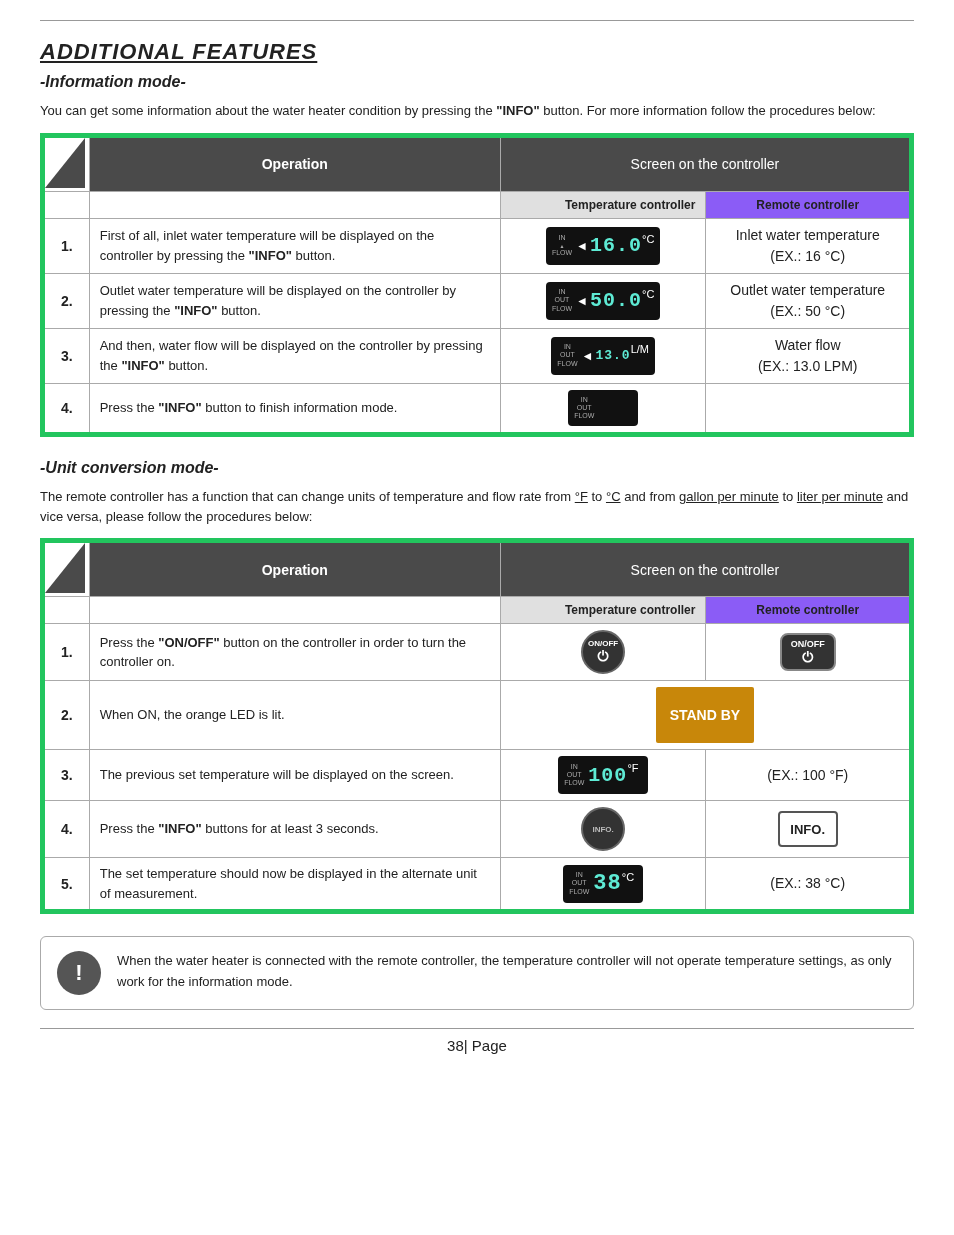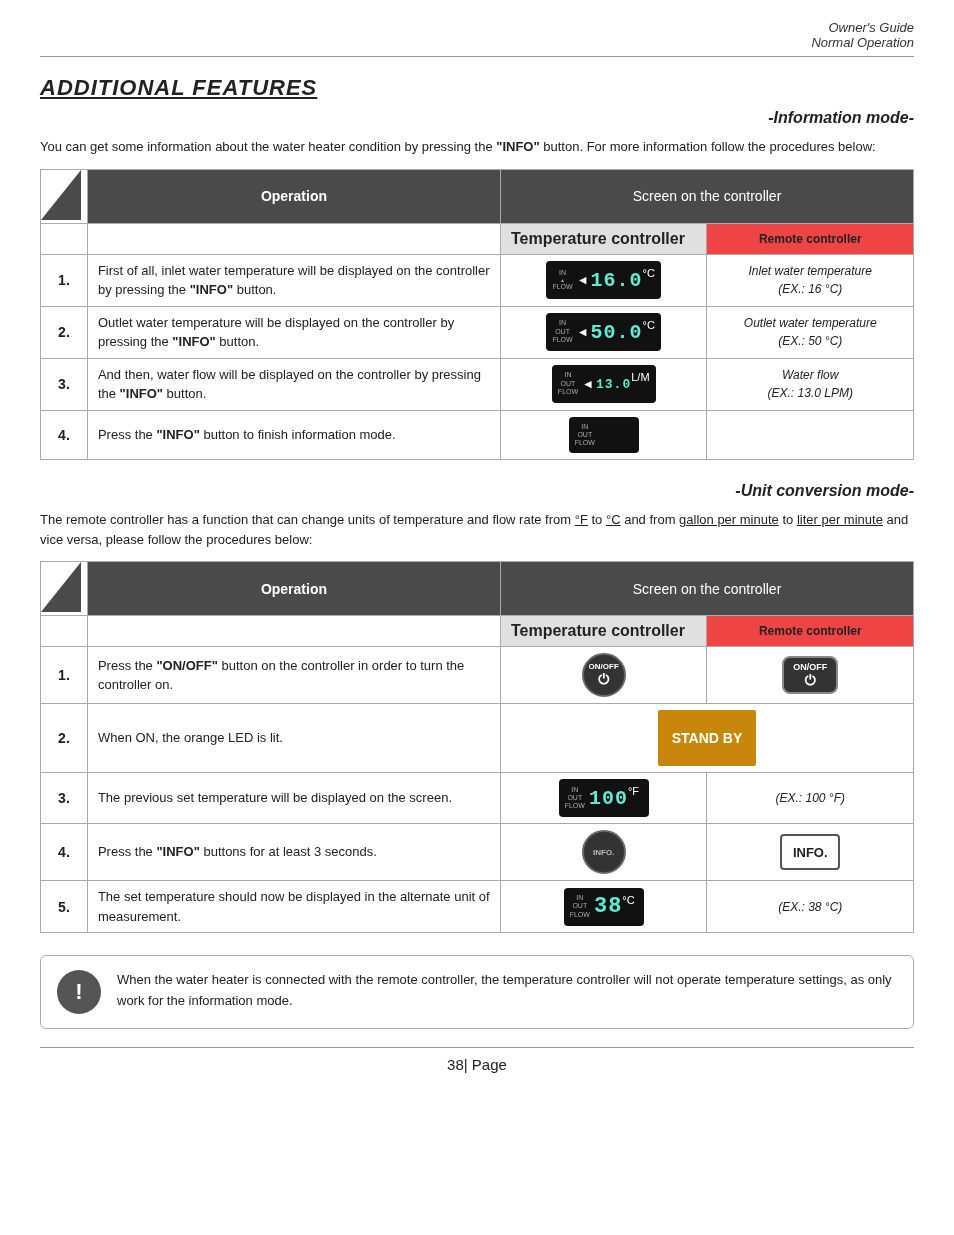--- a/index.html
+++ b/index.html
@@ -32,60 +32,60 @@
     .main-title {
       text-align: left;
       font-size: 22px;
       font-weight: bold;
       text-decoration: underline;
       font-style: italic;
       margin-bottom: 8px;
       letter-spacing: 1px;
     }
     .section-title {
-      text-align: right;
+      text-align: left;
       font-size: 16px;
       font-weight: bold;
       font-style: italic;
       margin-bottom: 10px;
     }
     .intro-text {
       font-size: 13px;
       margin-bottom: 12px;
       line-height: 1.5;
     }
     
     .info-table {
       width: 100%;
       border-collapse: collapse;
       margin-bottom: 22px;
-      border: 1px solid #22c55e;
+      border: 5px solid #22c55e;
     }
     .info-table th, .info-table td {
       border: 1px solid #aaa;
       padding: 6px 10px;
       vertical-align: middle;
     }
     .header-op {
       background: #4a4a4a;
       color: #fff;
       font-weight: bold;
       font-size: 14px;
       text-align: center;
       width: 44%;
     }
     .subheader-temp {
       background: #e0e0e0;
       font-weight: bold;
-      font-size: 16px;
-      text-align: left;
+      font-size: 12px;
+      text-align: right;
       width: 22%;
     }
     .subheader-remote {
-      background: #ef4444;
+      background: #8b5cf6;
       font-weight: bold;
       font-size: 12px;
       text-align: center;
       width: 22%;
     }
     .row-num {
       font-weight: bold;
       font-size: 14px;
       text-align: center;
       width: 5%;
@@ -128,23 +128,22 @@
       font-size: 11px;
       align-self: flex-start;
       margin-top: 2px;
     }
     .ctrl-arrow {
       color: #fff;
       font-size: 12px;
       margin-right: 2px;
     }
     .remote-text {
-      font-size: 12px;
+      font-size: 14px;
       line-height: 1.5;
-      font-style: italic;
     }
     
     .onoff-btn {
       background: #333;
       border-radius: 50%;
       width: 44px;
       height: 44px;
       display: inline-flex;
       align-items: center;
       justify-content: center;
@@ -254,24 +253,20 @@
       width: 44px;
       padding: 0 !important;
       vertical-align: middle;
     }
   </style>
 </head>
 <body>
 
 <div class="page">
 
-  <div class="top-right">
-    <span>Owner's Guide</span><br>
-    <span>Normal Operation</span>
-  </div>
   <div class="top-line"></div>
 
   <div class="main-title">ADDITIONAL FEATURES</div>
 
   <div class="section-title">-Information mode-</div>
 
   <div class="intro-text">
     You can get some information about the water heater condition by pressing the <strong>"INFO"</strong> button. For more information follow the procedures below:
   </div>
 

